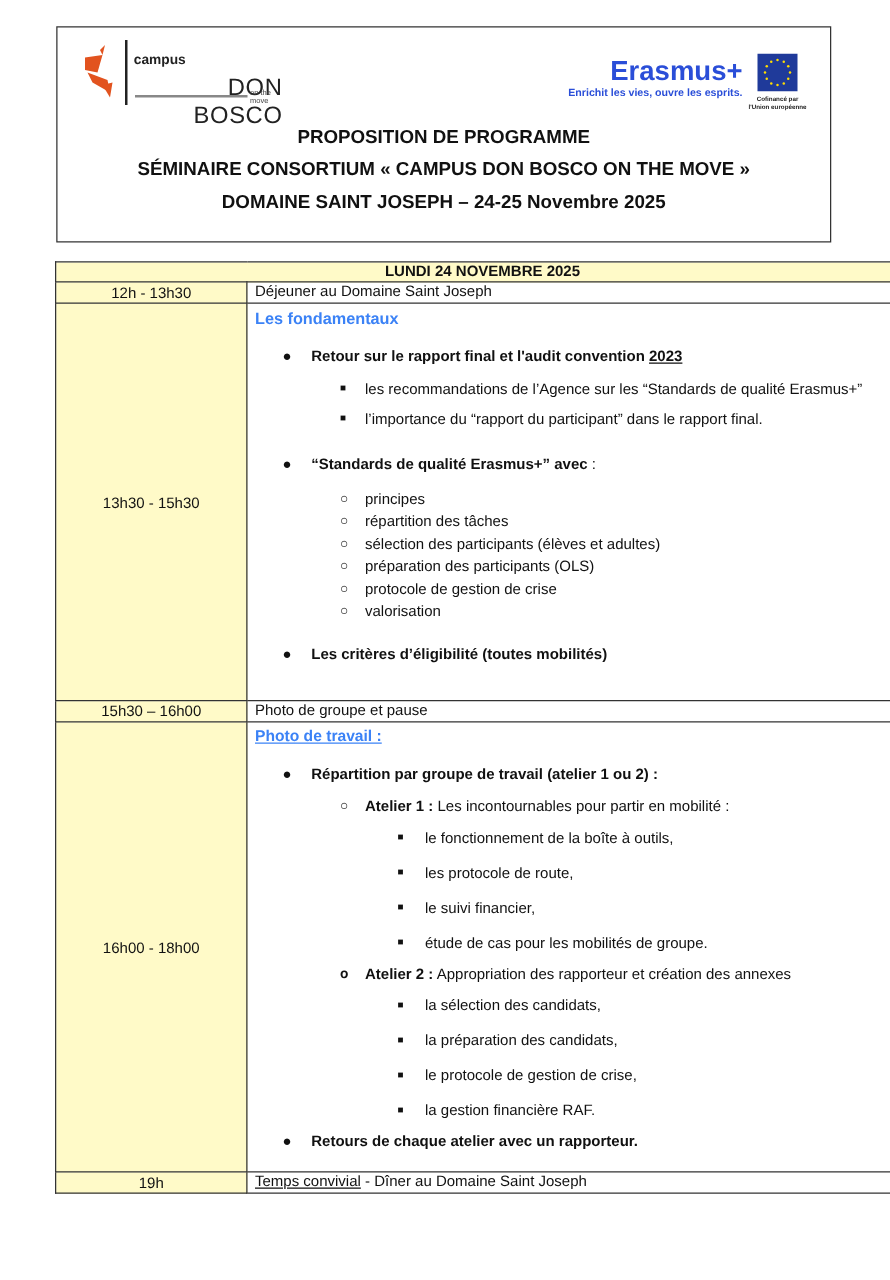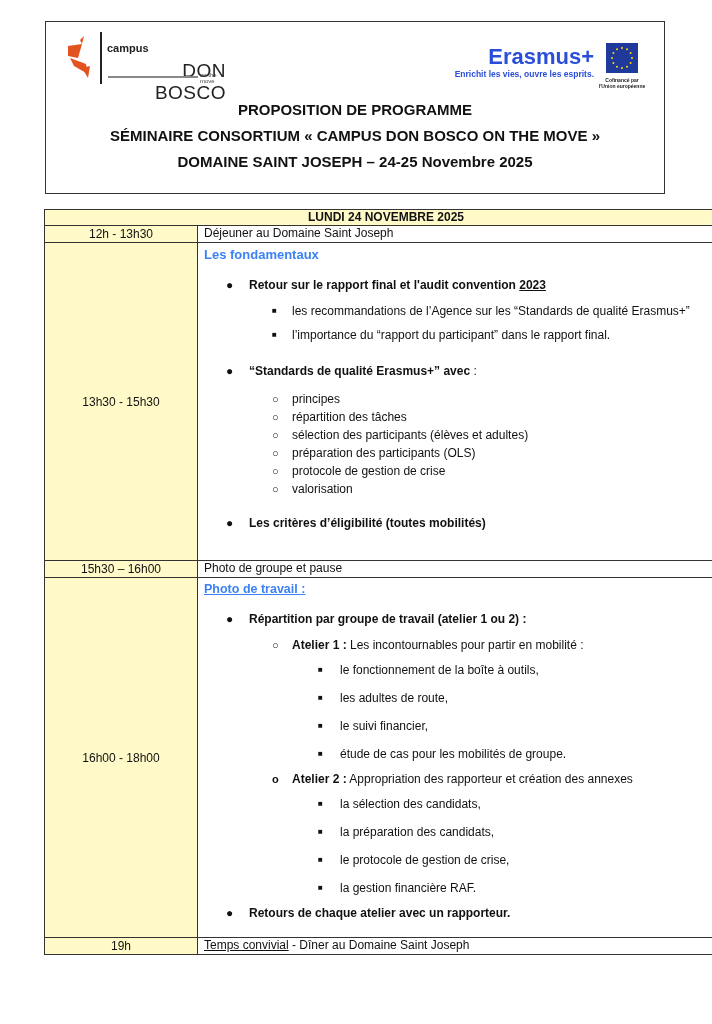--- a/index.html
+++ b/index.html
@@ -133,21 +133,21 @@
   </tr>
 
   <tr style="height:360px;">
     <td class="time">16h00 - 18h00</td>
     <td class="cell-body">
       <div class="section-title u">Photo de travail :</div>
       <ul>
         <li class="l1"><span class="b">●</span><span>Répartition par  groupe de travail (atelier 1 ou 2)  :</span></li>
         <li class="l2o" style="margin-top:4px;"><span class="b nb">○</span><b>Atelier 1 :</b><span> Les incontournables pour partir en mobilité :</span></li>
         <li class="l3"><span class="b">■</span><span>le fonctionnement de la boîte à outils,</span></li>
-        <li class="l3"><span class="b">■</span><span>les adultes de route,</span></li>
+        <li class="l3"><span class="b">■</span><span>les protocole de route,</span></li>
         <li class="l3"><span class="b">■</span><span>le suivi financier,</span></li>
         <li class="l3"><span class="b">■</span><span>étude de cas pour les mobilités de groupe.</span></li>
         <li class="l2o"><span class="b" style="font-weight:bold;">o</span><b>Atelier 2 :</b><span> Appropriation des rapporteur et création des annexes</span></li>
         <li class="l3"><span class="b">■</span><span>la sélection des candidats,</span></li>
         <li class="l3"><span class="b">■</span><span>la préparation des candidats,</span></li>
         <li class="l3"><span class="b">■</span><span>le protocole de gestion de crise,</span></li>
         <li class="l3"><span class="b">■</span><span>la gestion financière RAF.</span></li>
         <li class="l1"><span class="b">●</span><span>Retours de chaque atelier avec un rapporteur.</span></li>
       </ul>
     </td>

